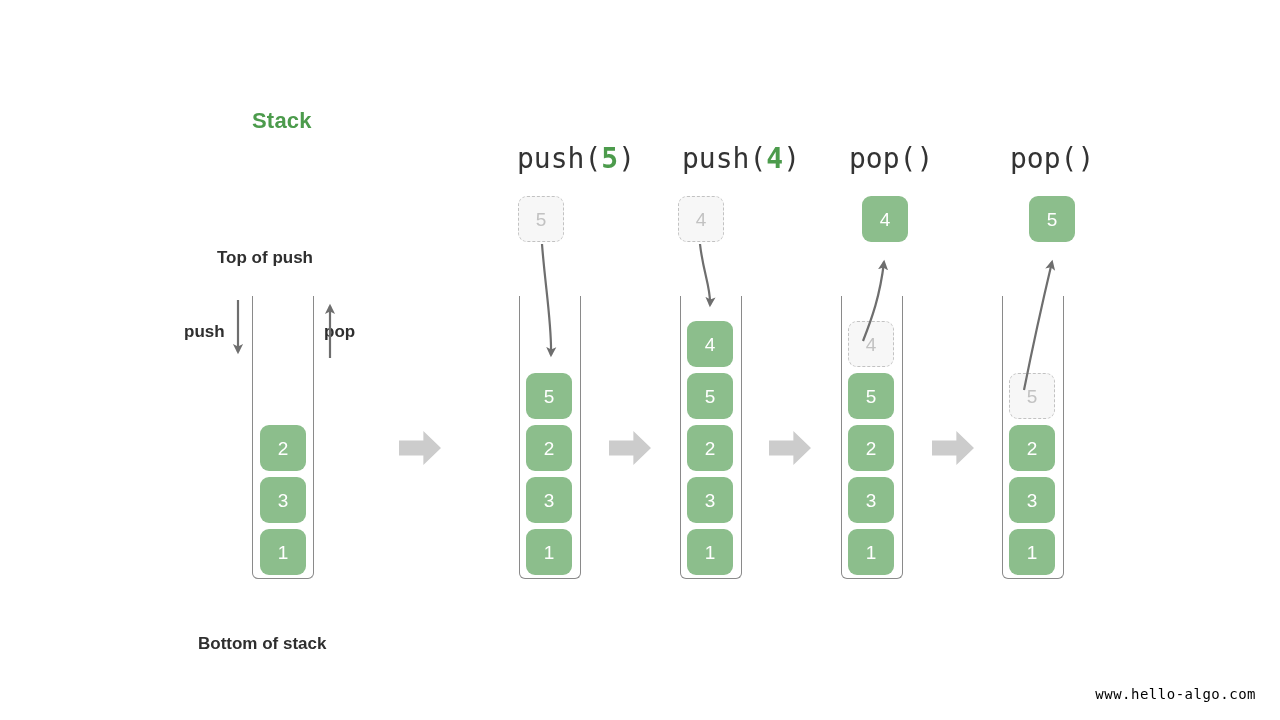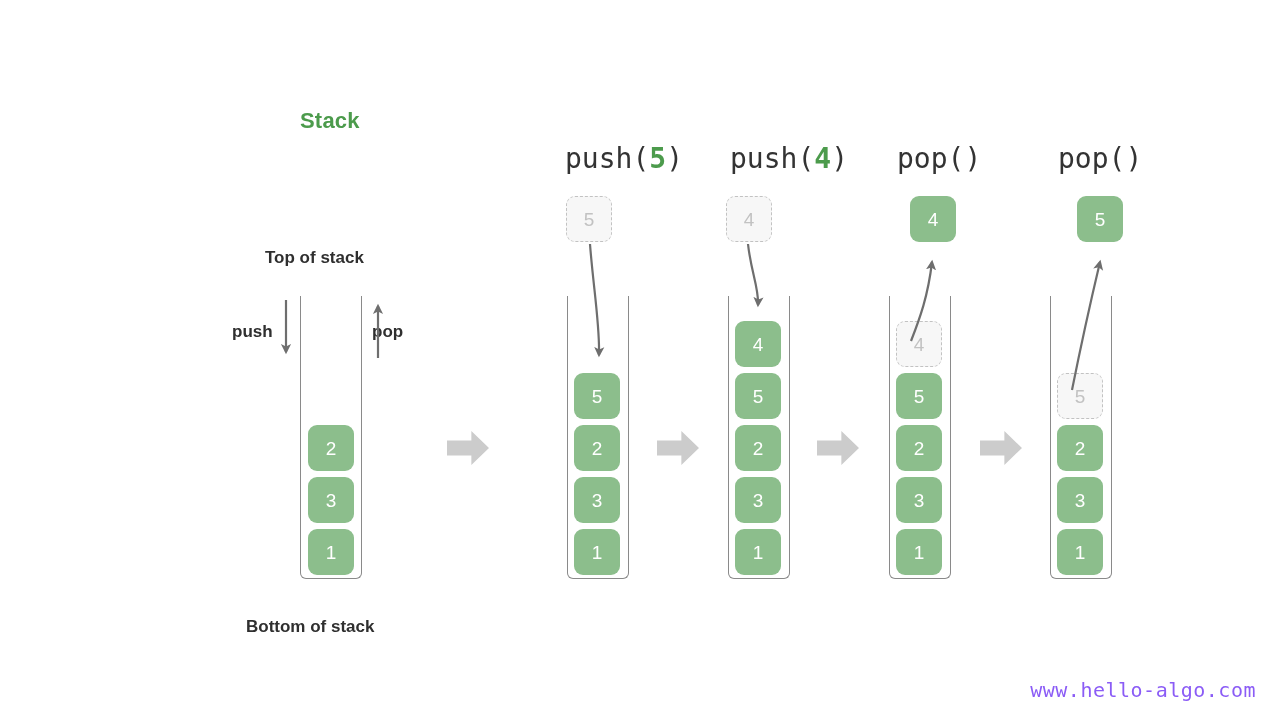--- a/index.html
+++ b/index.html
@@ -12,21 +12,20 @@
     height: 720px;
     position: relative;
     overflow: hidden;
     font-family: "Liberation Sans", sans-serif;
     -webkit-font-smoothing: antialiased;
   }
 
   .canvas {
     position: absolute;
     inset: 0;
-    margin-left: 48px;
   }
 
   
   .stack-title {
     position: absolute;
     left: 252px;
     top: 108px;
     font-size: 22px;
     font-weight: bold;
     color: #4C9B4C;
@@ -36,21 +35,21 @@
 
   
   .label-bold {
     position: absolute;
     font-size: 17px;
     font-weight: bold;
     color: #2F2F2F;
     white-space: nowrap;
   }
   .label-top    { left: 217px; top: 248px; }
-  .label-bottom { left: 198px; top: 617px; }
+  .label-bottom { left: 198px; top: 634px; }
   .label-push   { left: 184px; top: 322px; }
   .label-pop    { left: 324px; top: 322px; }
 
   
   .op-header {
     position: absolute;
     top: 142px;
     font-family: "DejaVu Sans Mono", "Liberation Mono", monospace;
     font-size: 28px;
     color: #333333;
@@ -115,34 +114,34 @@
     height: 720px;
     pointer-events: none;
   }
 
   
   .watermark {
     position: absolute;
     right: 24px;
     bottom: 18px;
     font-family: "DejaVu Sans Mono", "Liberation Mono", monospace;
-    font-size: 20px;
-    color: #8b5cf6;
+    font-size: 14px;
+    color: #000000;
     letter-spacing: 0.5px;
     white-space: nowrap;
   }
 </style>
 </head>
 <body>
 
 <div class="canvas">
 
   <div class="stack-title">Stack</div>
 
-  <div class="label-bold label-top">Top of stack</div>
+  <div class="label-bold label-top">Top of push</div>
   <div class="label-bold label-bottom">Bottom of stack</div>
   <div class="label-bold label-push">push</div>
   <div class="label-bold label-pop">pop</div>
 
   <div class="op-header" style="left:517px;">
     <span>push(</span><span class="arg">5</span><span>)</span>
   </div>
   <div class="op-header" style="left:682px;">
     <span>push(</span><span class="arg">4</span><span>)</span>
   </div>

